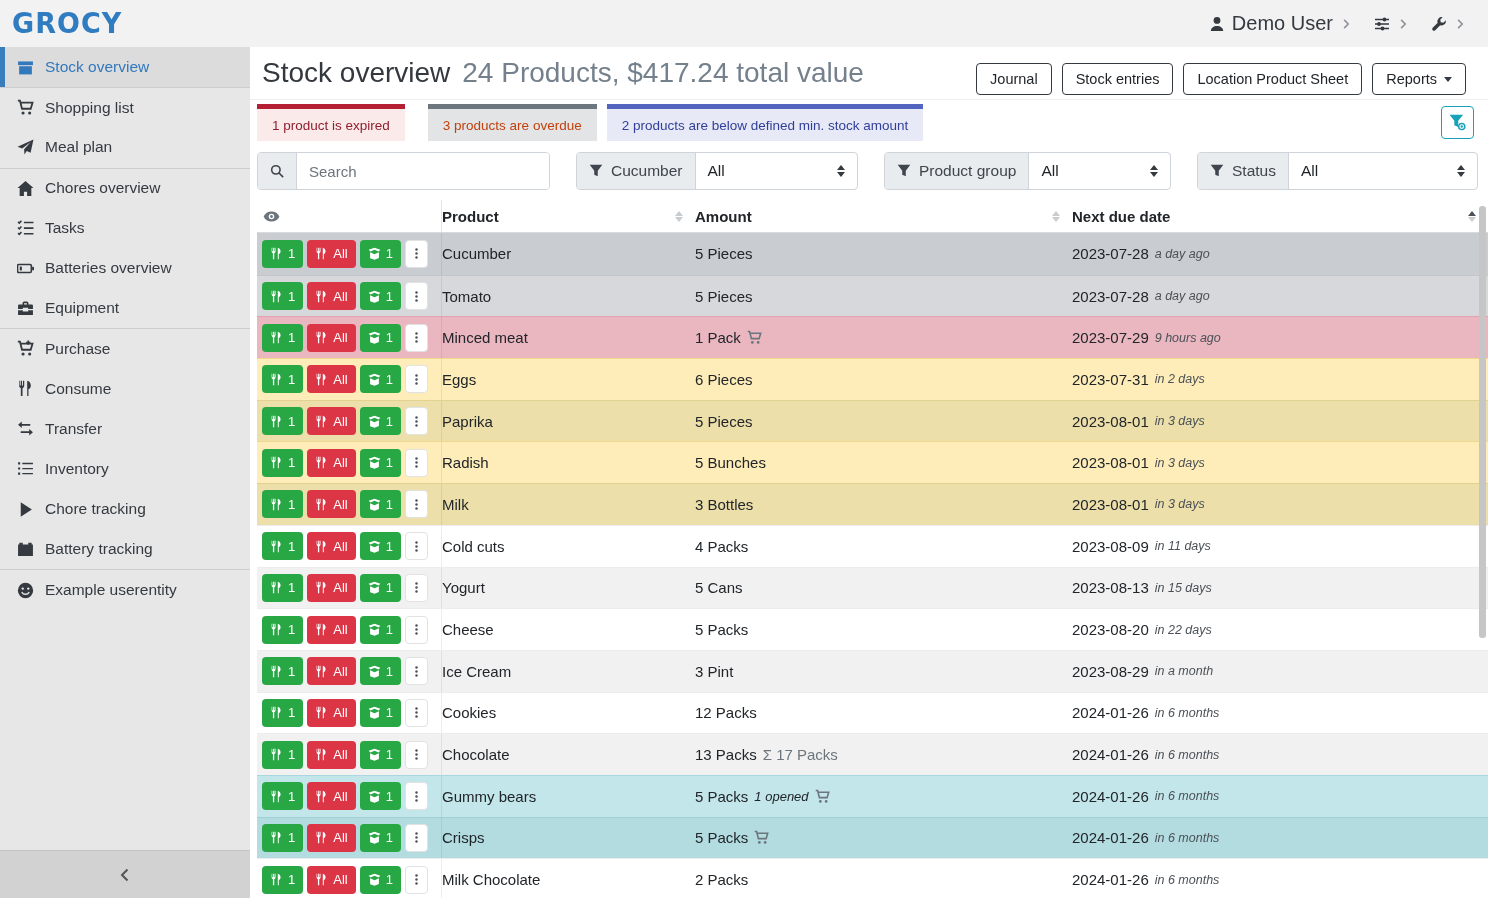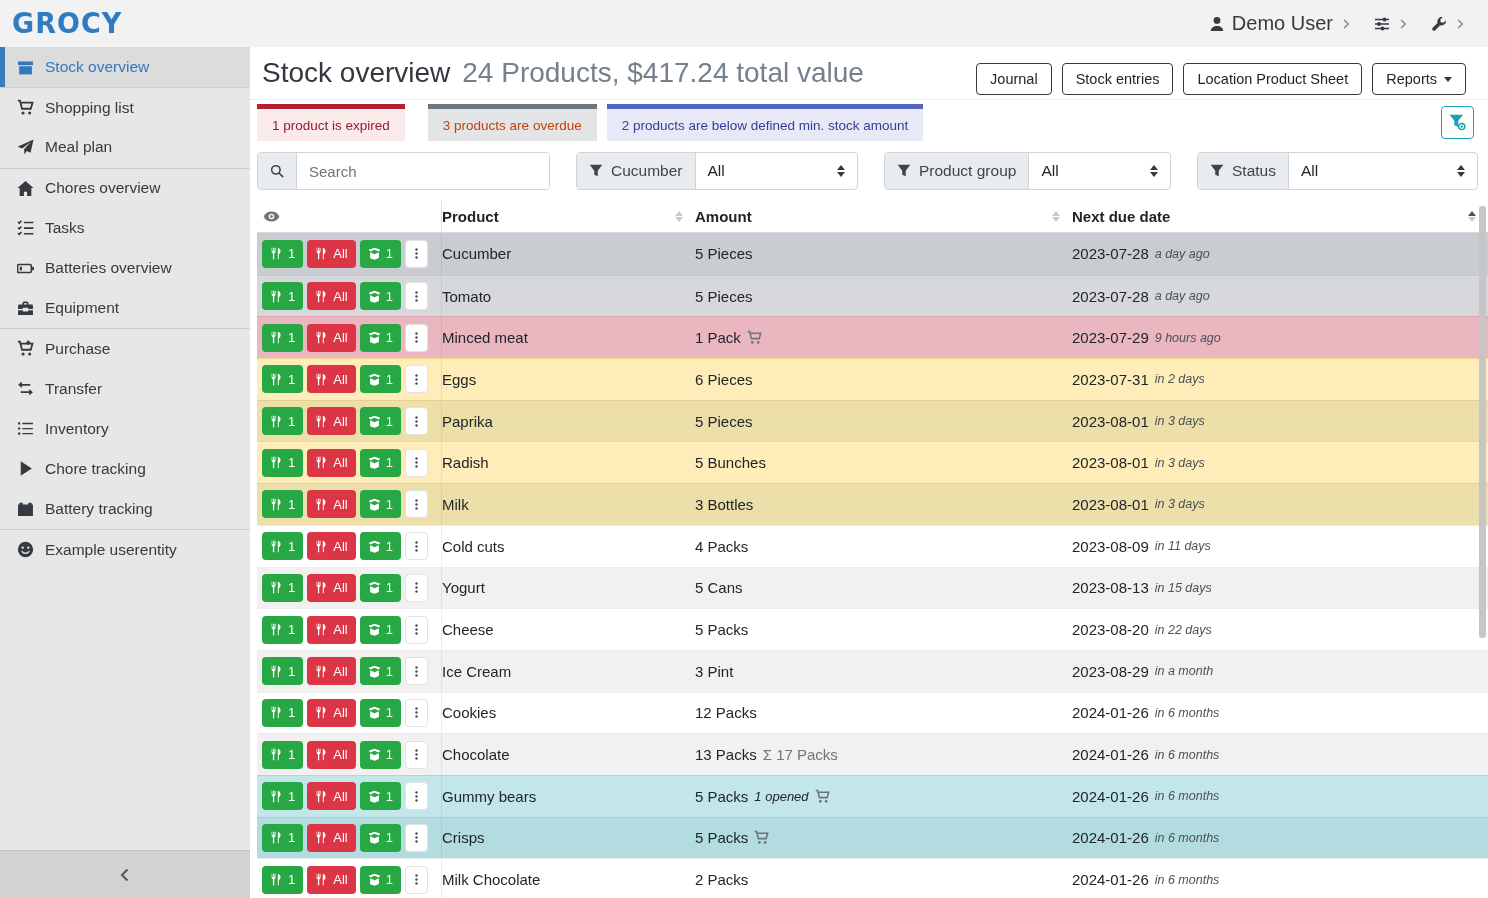--- a/index.html
+++ b/index.html
@@ -225,20 +225,29 @@
       <div class="nav-item divider">
         <span class="i nico">
           <svg width="17" height="17" viewBox="0 0 16 16" fill="currentColor" xmlns="http://www.w3.org/2000/svg">
             <path fill="none" stroke="currentColor" stroke-width="1.7" d="M.8 1.6h2l1.9 7.6h8.2l1.7-5.7H3.4"></path>
             <circle cx="5.7" cy="13.2" r="1.45"></circle>
             <circle cx="11.9" cy="13.2" r="1.45"></circle>
             <path stroke="currentColor" stroke-width="1.6" d="M8.6 2.4h4M10.6.4v4"></path>
           </svg>
         </span>
         <span>Purchase</span>
+      </div>
+      <div class="nav-item">
+        <span class="i nico">
+          <svg width="17" height="17" viewBox="0 0 16 16" fill="currentColor" xmlns="http://www.w3.org/2000/svg">
+            <path d="M2 .8v4.4c0 1.2.7 2.2 1.6 2.5V15h1.6V7.7c.9-.3 1.6-1.3 1.6-2.5V.8H5.6v4.4h-.9V.8H3.5v4.4h-.9V.8z"></path>
+            <path d="M9.6.8c2 .3 3.4 2.1 3.4 4.3 0 1.7-.9 3.1-2.2 3.7V15H9.6z"></path>
+          </svg>
+        </span>
+        <span>Consume</span>
       </div>
       <div class="nav-item">
         <span class="i nico">
           <svg width="17" height="17" viewBox="0 0 16 16" fill="currentColor" xmlns="http://www.w3.org/2000/svg">
             <path d="M4.5 1.5L1 4.5l3.5 3V5.3h8V3.7h-8zM11.5 8.5l3.5 3-3.5 3v-2.2h-8v-1.6h8z"></path>
           </svg>
         </span>
         <span>Transfer</span>
       </div>
       <div class="nav-item">

